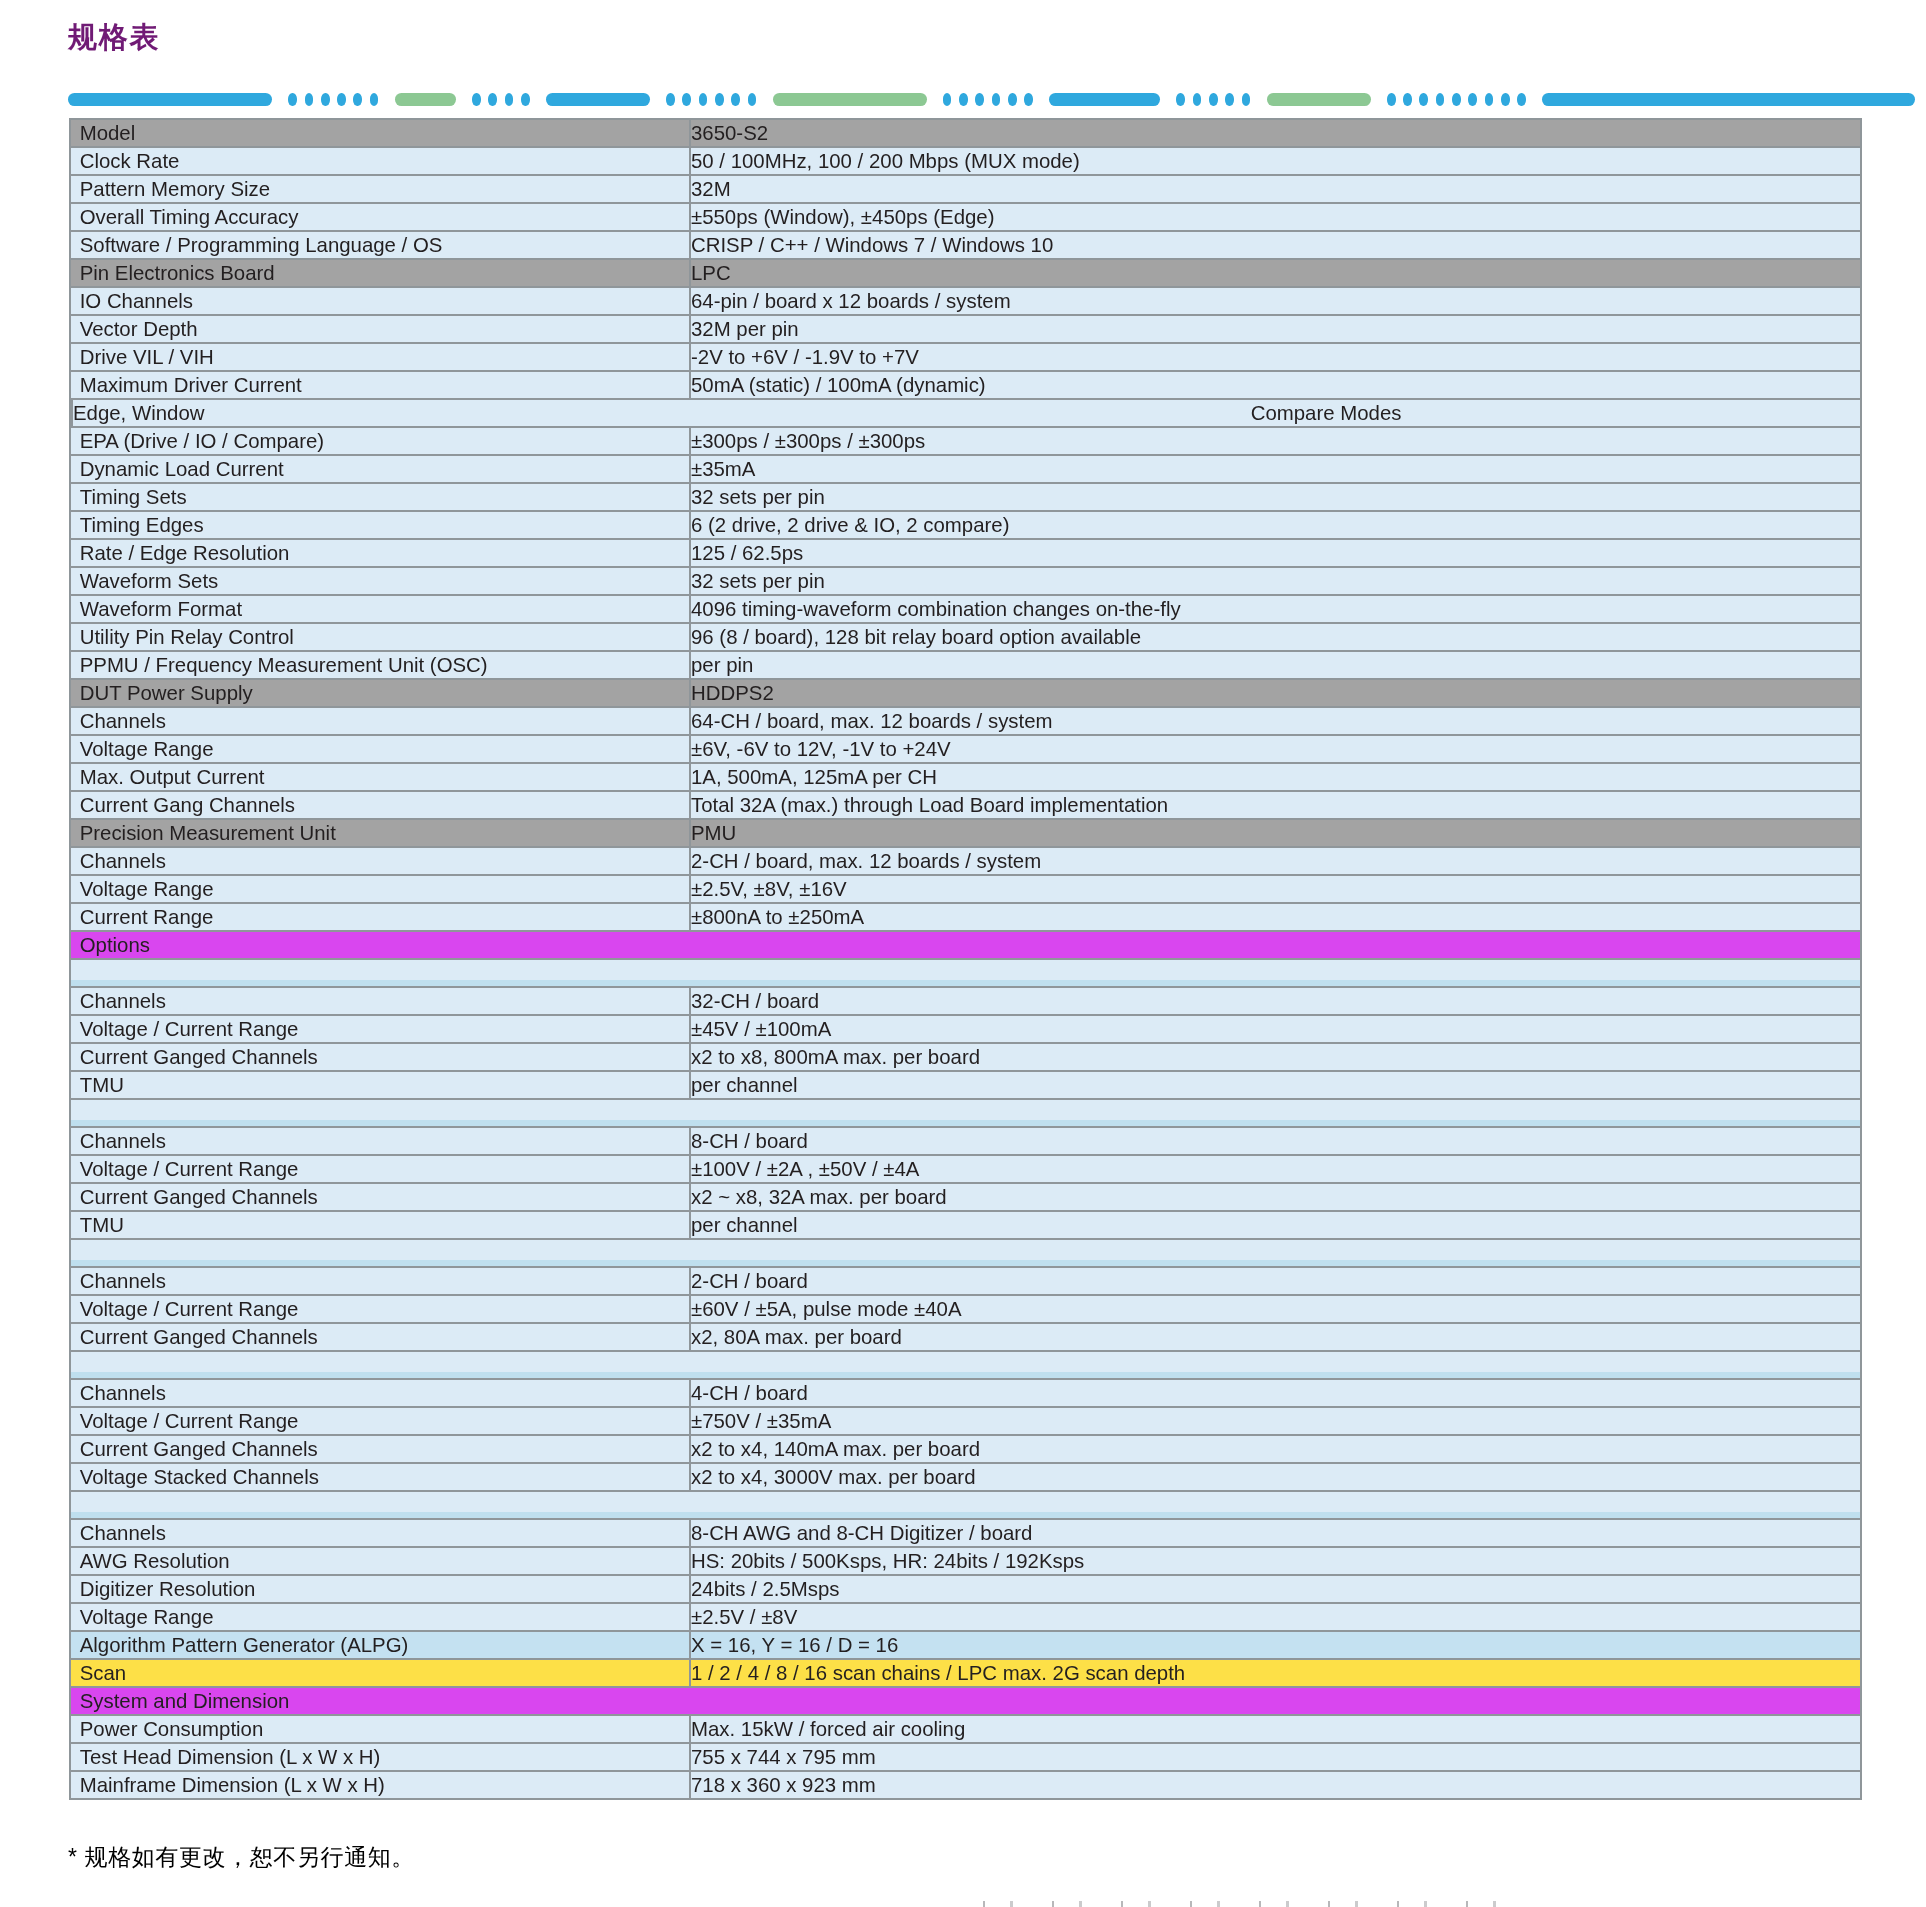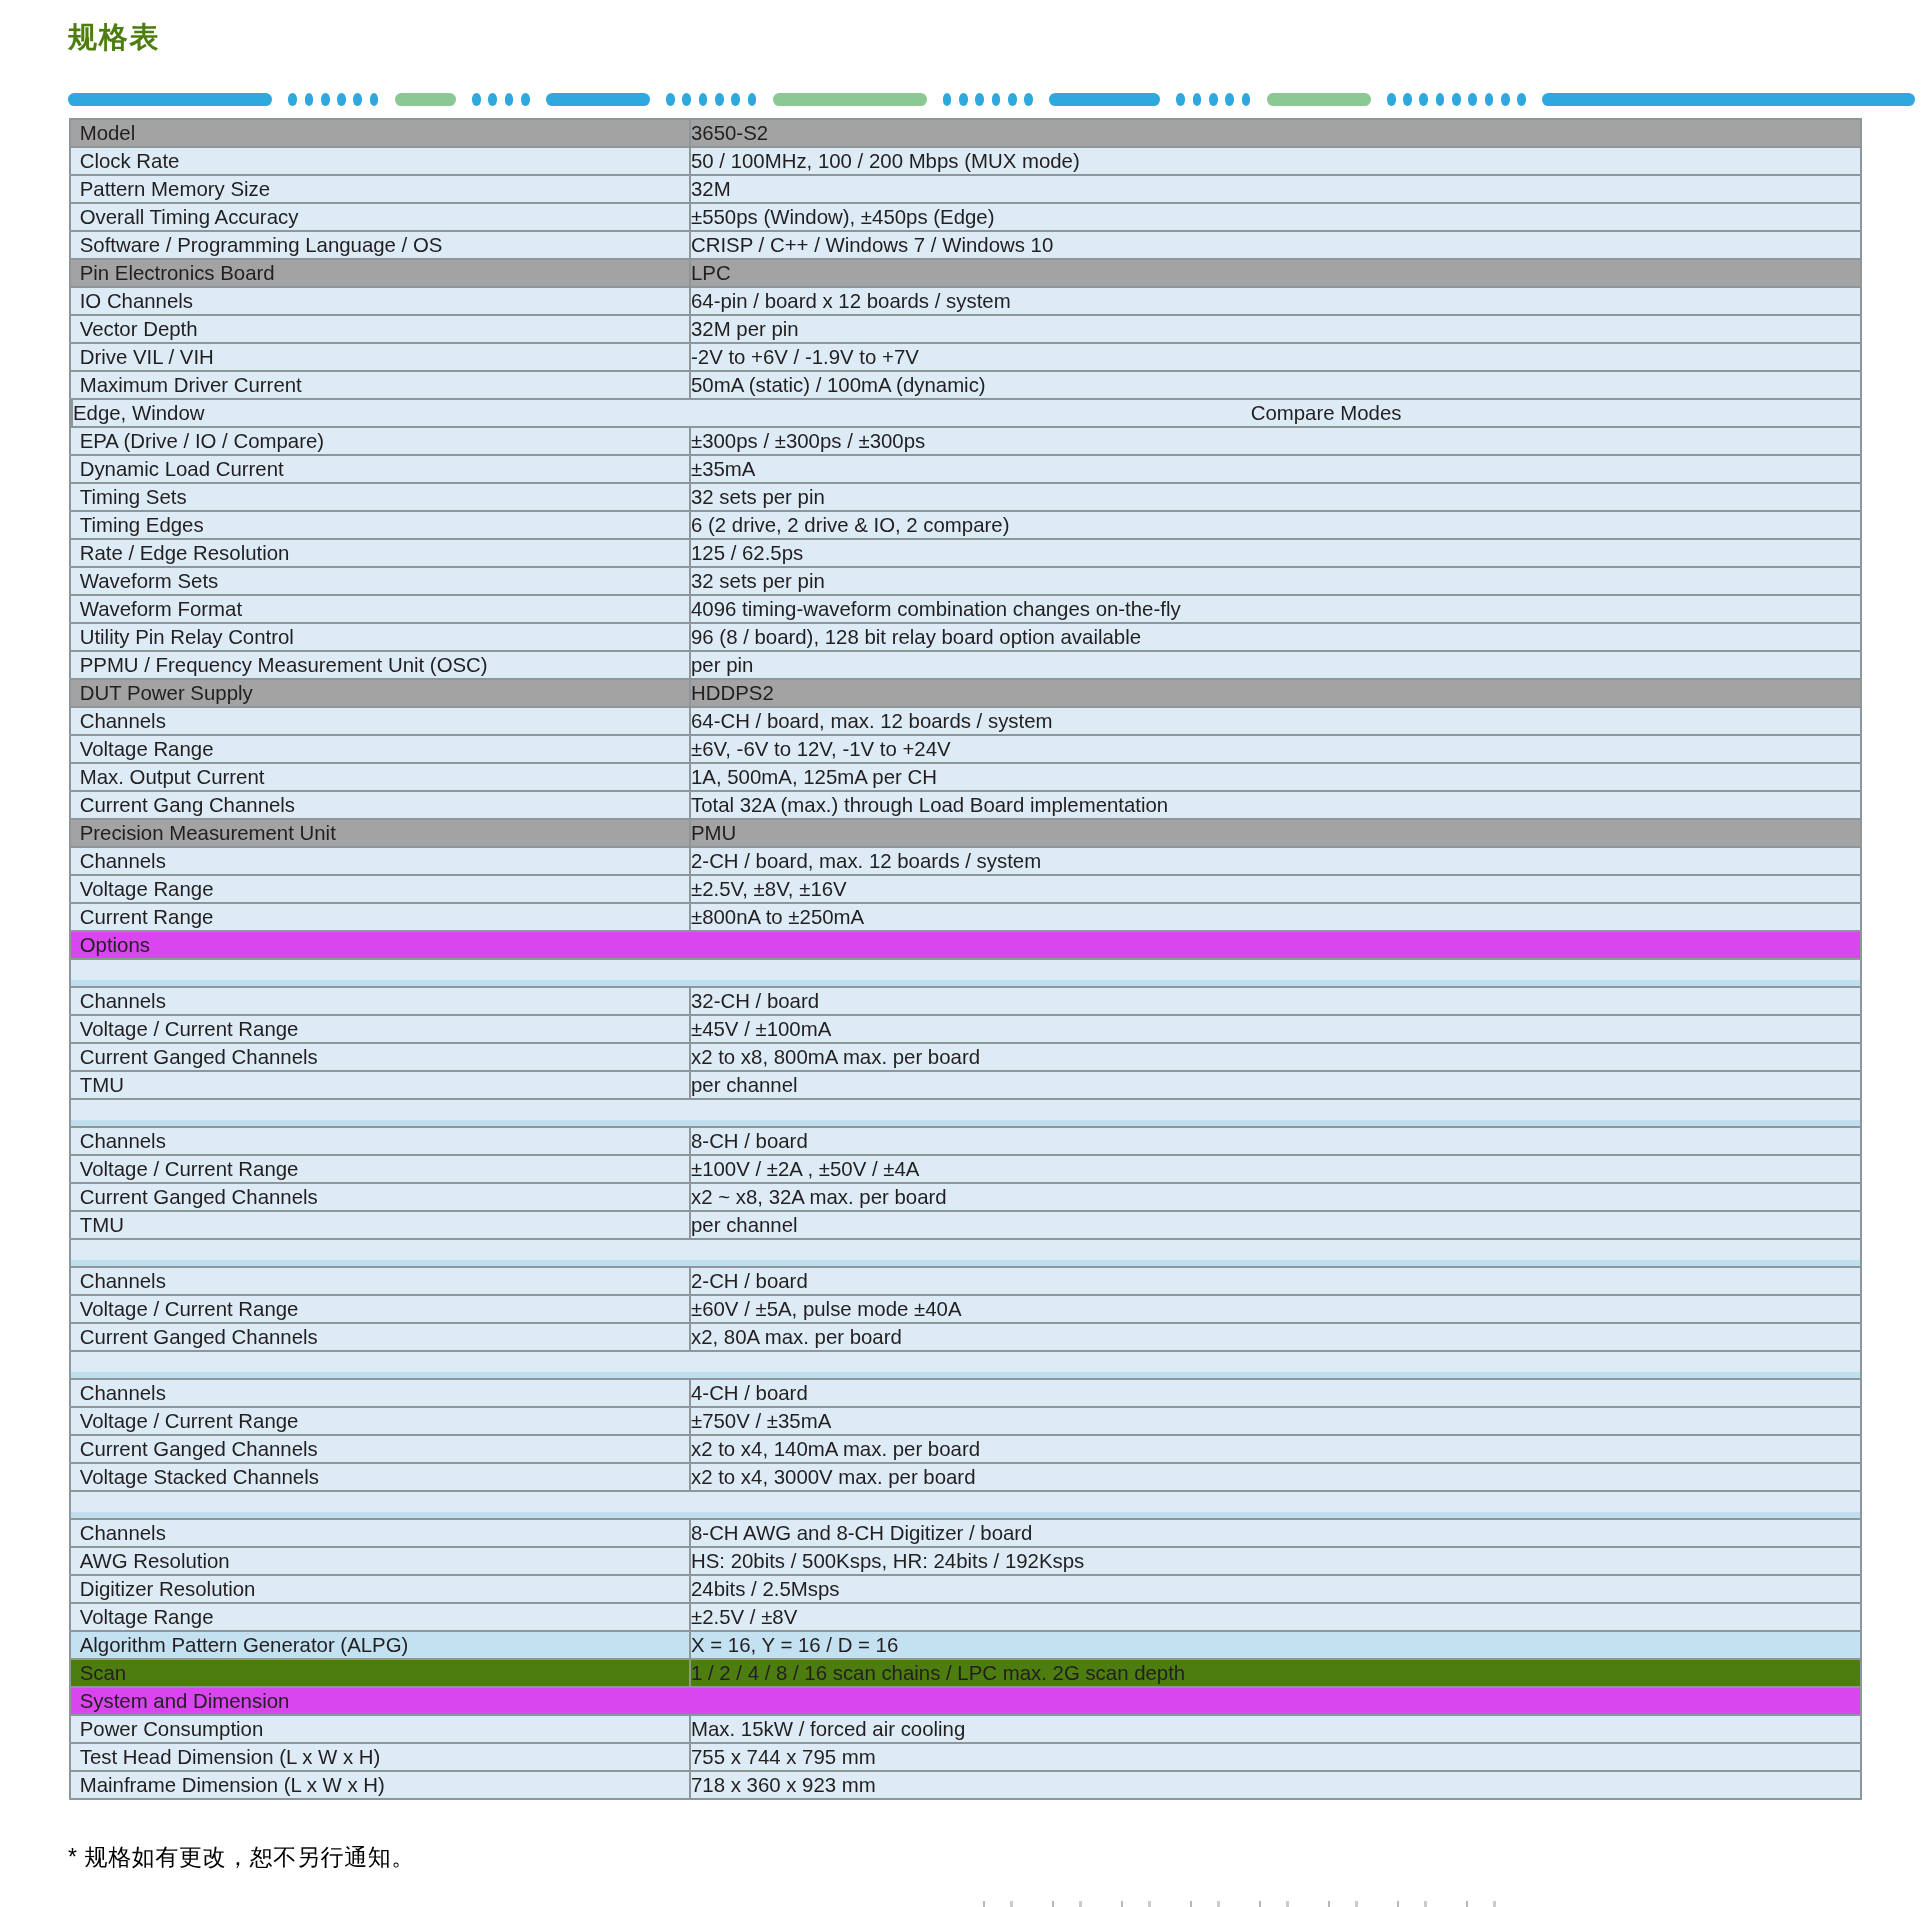--- a/index.html
+++ b/index.html
@@ -3,21 +3,21 @@
 <meta charset="utf-8">
 <style>
   html,body{margin:0;padding:0;background:#ffffff;}
   body{
     width:1926px;height:1907px;position:relative;overflow:hidden;
     font-family:"Liberation Sans","DejaVu Sans",sans-serif;
     color:#231f20;
   }
   .page-title{
     position:absolute;left:68px;top:17.5px;
-    font-size:29px;font-weight:bold;color:#4d7c0f;letter-spacing:1.7px;
+    font-size:29px;font-weight:bold;color:#701a75;letter-spacing:1.7px;
   }
   .title-divider{
     position:absolute;left:68px;top:92px;width:1764px;height:15px;
     display:flex;align-items:center;
   }
   .seg-bar{height:12.2px;border-radius:6.4px;margin-right:16.3px;flex:0 0 auto;}
   .seg-bar.blue{background:#2fa8de;}
   .seg-bar.green{background:#8cc893;}
   .seg-dot{width:8.7px;height:12.2px;border-radius:50%;margin-right:7.6px;flex:0 0 auto;}
   .seg-dot.blue{background:#2fa8de;}
@@ -34,21 +34,21 @@
     box-sizing:border-box;
   }
   .cell.label{width:618px;flex:0 0 618px;padding-left:8.7px;}
   .cell.value{flex:1 1 auto;border-left:2.3px solid #8f969a;}
   .cell.full{flex:1 1 auto;width:auto;}
   .t-data .cell{background:#dcebf6;}
   .t-section .cell{background:#a3a3a3;}
   .t-section_full .cell{background:#d946ef;}
   .t-subsection .cell{background:#bfdfee;margin-top:20px;}
   .t-highlight .cell{background:#c4e1f1;}
-  .t-tint .cell{background:#4d7c0f;}
+  .t-tint .cell{background:#fde047;}
   .footnote{
     position:absolute;left:68px;top:1842px;
     font-size:23px;color:#000000;letter-spacing:0.6px;
   }
   .bottom-artifact{
     position:absolute;left:983px;top:1901px;width:547px;height:6.4px;
     background:repeating-linear-gradient(90deg,
       rgba(70,70,75,.55) 0 2.3px, transparent 2.3px 27px,
       rgba(70,70,75,.4) 27px 30px, transparent 30px 69px);
     opacity:.7;

